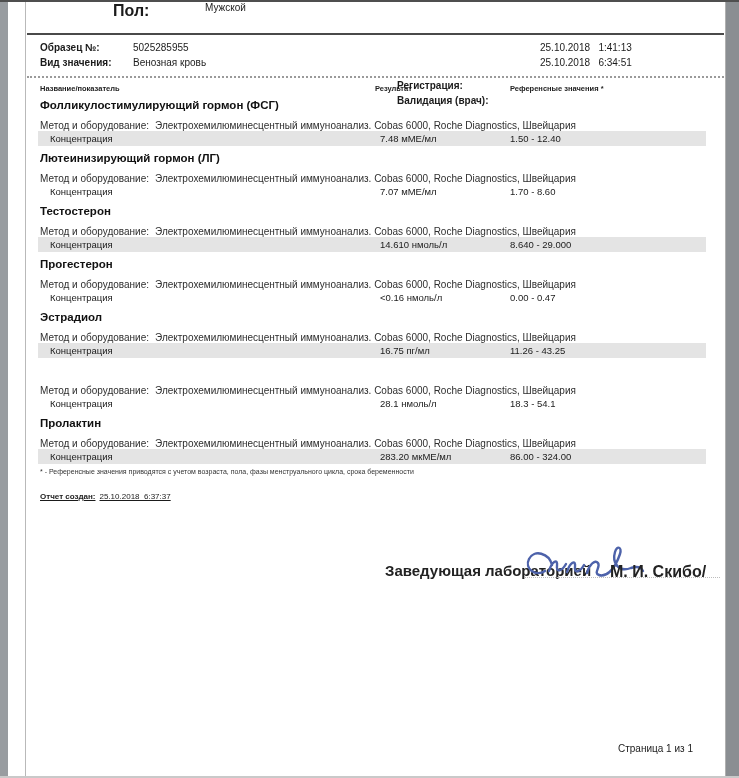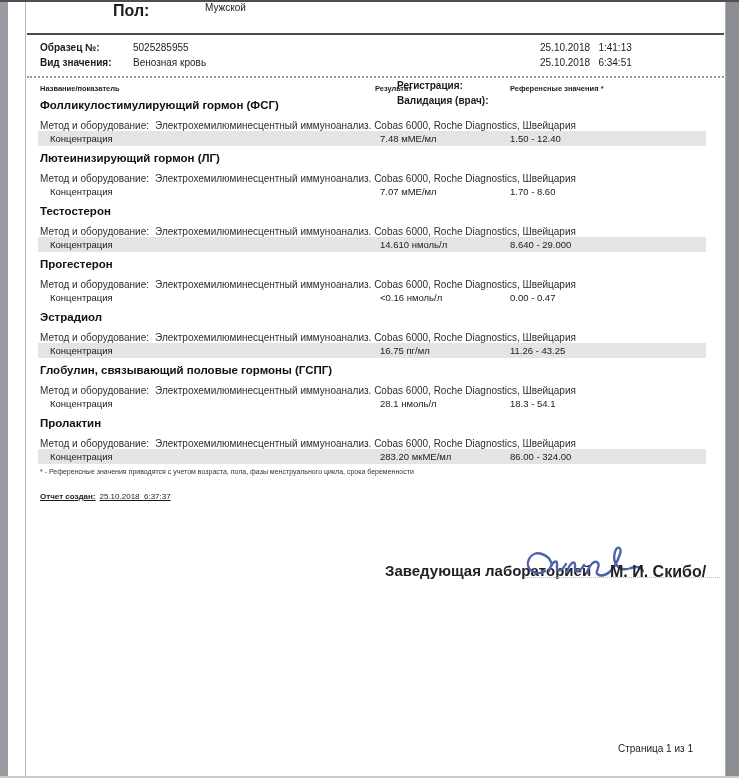--- a/index.html
+++ b/index.html
@@ -151,21 +151,20 @@
       <div class="t-title">Эстрадиол</div>
       <div class="t-method"><span class="m-label">Метод и оборудование:</span><span>Электрохемилюминесцентный иммуноанализ. Cobas 6000, Roche Diagnostics, Швейцария</span></div>
       <div class="t-row shaded">
         <span class="t-param">Концентрация</span>
         <span class="t-result">16.75 пг/мл</span>
         <span class="t-ref">11.26 - 43.25</span>
       </div>
     </div>
 
     <div class="test-block">
-      <div class="t-title">Глобулин, связывающий половые гормоны (ГСПГ)</div>
       <div class="t-method"><span class="m-label">Метод и оборудование:</span><span>Электрохемилюминесцентный иммуноанализ. Cobas 6000, Roche Diagnostics, Швейцария</span></div>
       <div class="t-row">
         <span class="t-param">Концентрация</span>
         <span class="t-result">28.1 нмоль/л</span>
         <span class="t-ref">18.3 - 54.1</span>
       </div>
     </div>
 
     <div class="test-block">
       <div class="t-title">Пролактин</div>

